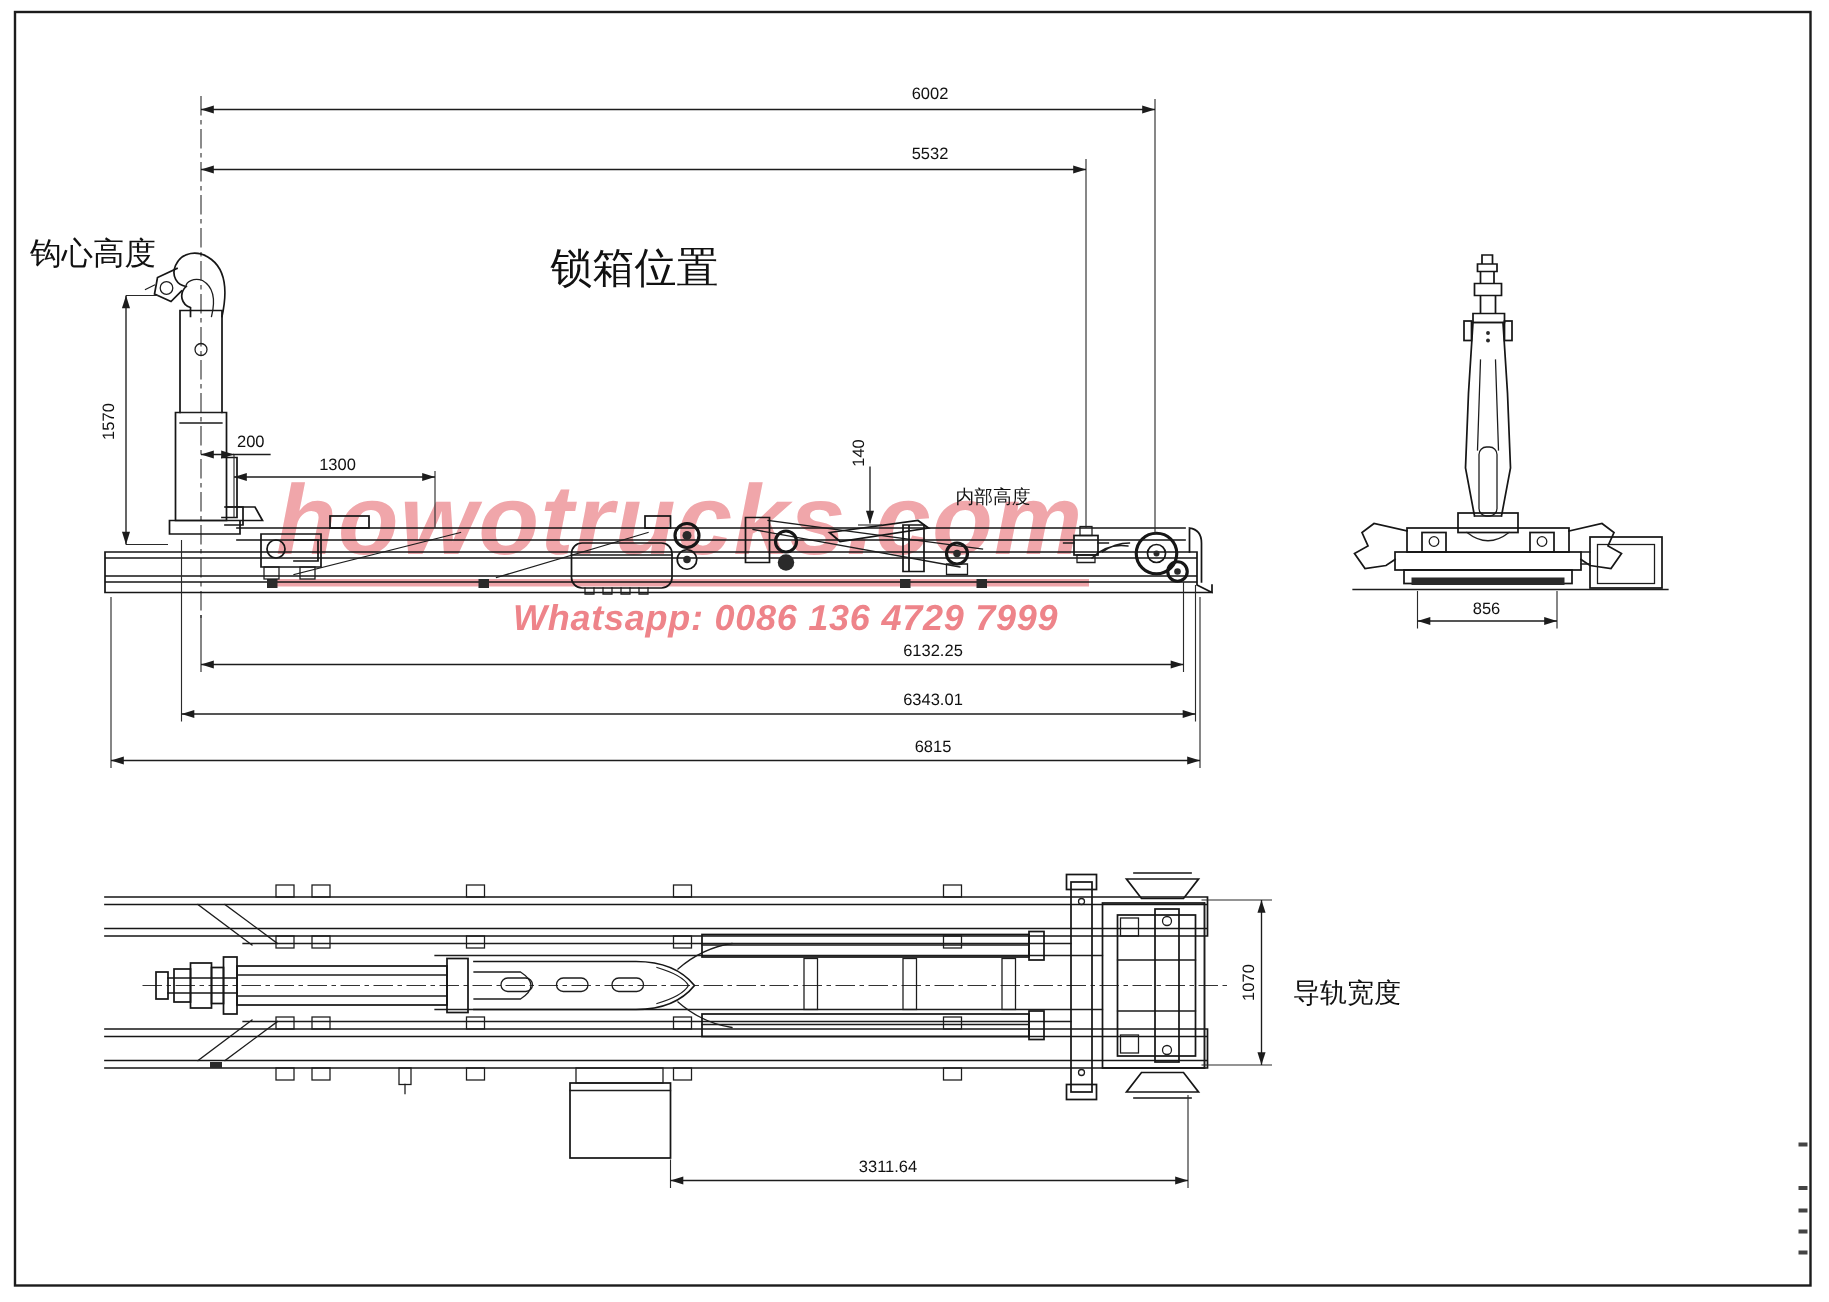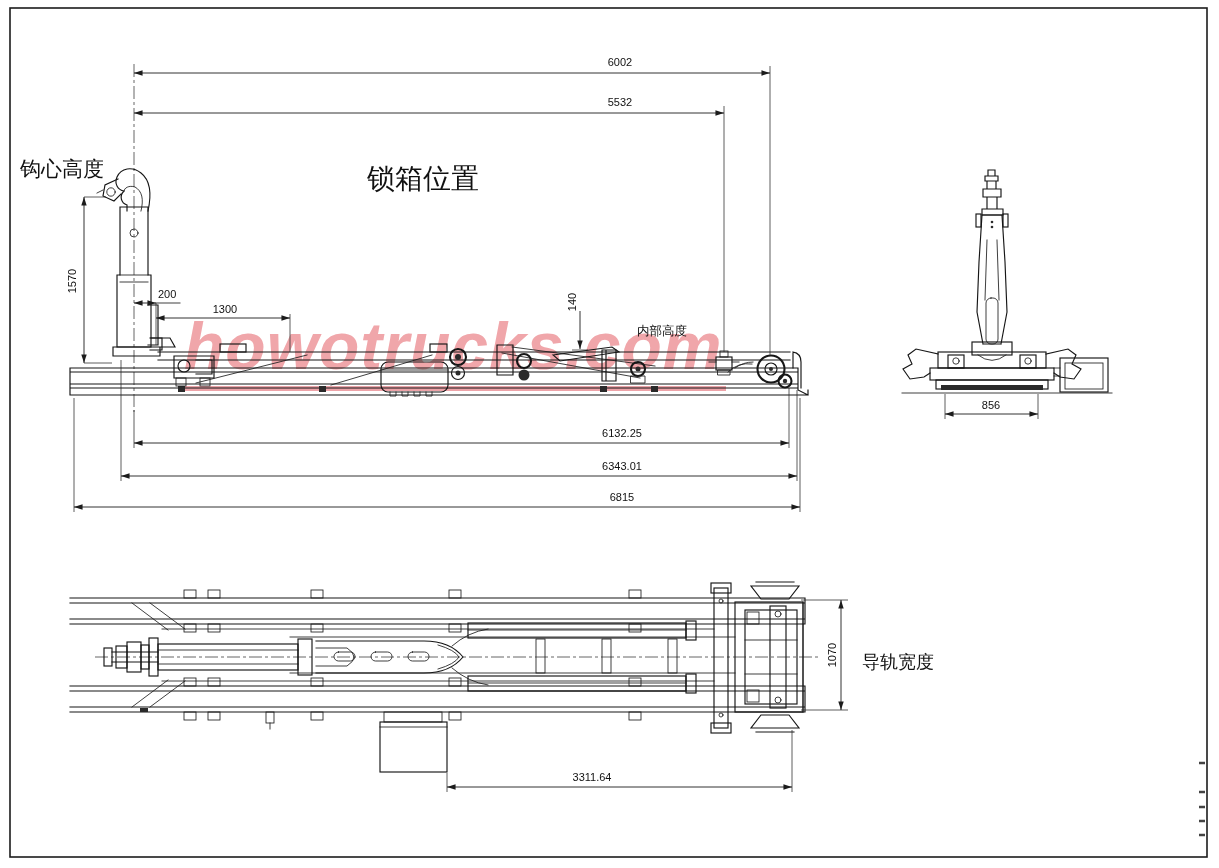--- a/index.html
+++ b/index.html
@@ -22,20 +22,21 @@
   .lbl{fill:#111;font-family:"Liberation Sans",sans-serif;}
   .fd{fill:#2a2a2a;stroke:none;}
 </style>
 </head>
 <body>
 
 <div class="page">
 
   <div class="wm">
     <div class="wm-site">howotrucks.com</div>
+    <div class="wm-contact">Whatsapp: 0086 136 4729 7999</div>
   </div>
 
   <svg width="1219" height="868" viewBox="0 0 1219 868">
     <defs>
       <marker id="arr" viewBox="0 0 10 8" markerWidth="11" markerHeight="8" refX="9.5" refY="4" orient="auto-start-reverse">
         <path d="M0,1 L9.5,4 L0,7 Z" fill="#1c1c1c"></path>
       </marker>
     </defs>
 
     <g>

